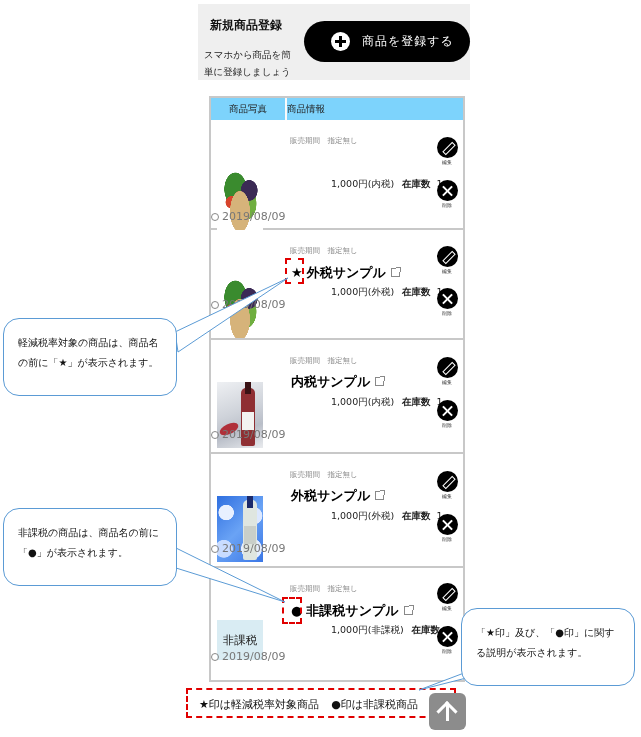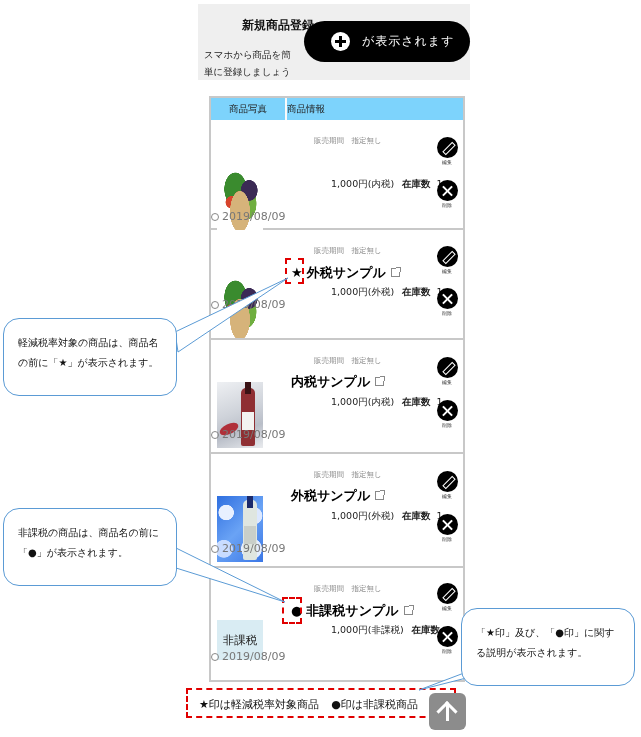--- a/index.html
+++ b/index.html
@@ -1,40 +1,40 @@
 <!DOCTYPE html>
 <html><head>
 <meta charset="utf-8">
 <style>
   * { box-sizing: border-box; margin: 0; padding: 0; }
   html, body { width: 641px; height: 737px; background: #ffffff; overflow: hidden; }
   body { position: relative; font-family: "DejaVu Sans", "Liberation Sans", sans-serif; color: #111; }
 
   
   .reg-panel { position: absolute; left: 198px; top: 4px; width: 272px; height: 76px; background: #efefef; }
-  .reg-title { position: absolute; left: 12px; top: 13px; font-size: 12px; font-weight: bold; color: #111; margin-left: 32px; }
+  .reg-title { position: absolute; left: 12px; top: 13px; font-size: 12px; font-weight: bold; color: #111; }
   .reg-desc { position: absolute; left: 6px; top: 42px; width: 90px; font-size: 9.5px; line-height: 17px; color: #222; }
   .reg-btn { position: absolute; left: 106px; top: 17px; width: 166px; height: 41px; background: #000; border-radius: 21px;
              display: flex; align-items: center; color: #fff; font-size: 12px; letter-spacing: 1px; cursor: pointer; }
   .reg-btn .plus { width: 19px; height: 19px; border-radius: 50%; background: #fff; margin-left: 27px; margin-right: 12px; position: relative; }
   .reg-btn .plus::before, .reg-btn .plus::after { content: ""; position: absolute; background: #000; }
   .reg-btn .plus::before { left: 4px; top: 8px; width: 11px; height: 3px; }
   .reg-btn .plus::after { left: 8px; top: 4px; width: 3px; height: 11px; }
 
   
   .table { position: absolute; left: 209px; top: 96px; width: 256px; height: 586px; border: 2px solid #c8c8c8; background: #fff; }
   .thead { height: 22px; background: #7dd3fc; display: flex; font-size: 9.5px; color: #222; }
   .thead .c1 { width: 76px; text-align: center; line-height: 22px; border-right: 2px solid #fafafa; }
   .thead .c2 { flex: 1; text-align: left; line-height: 22px; }
   .row { position: relative; border-bottom: 2px solid #c8c8c8; }
   .row:last-child { border-bottom: none; }
   .photo { position: absolute; left: 6px; width: 46px; height: 66px; margin-top: 28px; }
   .date { position: absolute; left: 0; font-size: 11px; color: #777; white-space: nowrap; }
   .date .chk { display: inline-block; width: 8px; height: 8px; border: 1px solid #888; border-radius: 50%; margin-right: 3px; vertical-align: -1px; position: relative; }
-  .period { position: absolute; left: 79px; font-size: 7.5px; color: #888; white-space: nowrap; margin-left: 24px; }
+  .period { position: absolute; left: 79px; font-size: 7.5px; color: #888; white-space: nowrap; }
   .pname { position: absolute; left: 80px; font-size: 13px; font-weight: bold; color: #000; white-space: nowrap; }
   .pname .mark { margin-right: 4px; }
   .ext { display: inline-block; width: 9px; height: 9px; border: 1px solid #888; margin-left: 5px; vertical-align: 0; position: relative; }
   .ext::after { content: ""; position: absolute; right: -2px; top: -2px; width: 4px; height: 4px; border-top: 1px solid #888; border-right: 1px solid #888; background: #fff; }
   .price { position: absolute; left: 84px; font-size: 9.5px; color: #222; white-space: nowrap; margin-left: 36px; }
   .price .stock-label { margin-left: 8px; font-weight: bold; }
   .price .stock-val { margin-left: 6px; }
   .act { position: absolute; left: 225px; width: 22px; text-align: center; }
   .circ { width: 21px; height: 21px; border-radius: 50%; background: #000; margin: 0 auto; position: relative; cursor: pointer; }
   .act-label { font-size: 5.5px; color: #333; margin-top: 1px; white-space: nowrap; transform: scale(0.9); }
@@ -83,21 +83,21 @@
   svg.pointers { position: absolute; left: 0; top: 0; width: 641px; height: 737px; pointer-events: none; }
 </style>
 </head>
 <body>
 
 <div class="reg-panel">
   <div class="reg-title">新規商品登録</div>
   <div class="reg-desc">スマホから商品を簡単に登録しましょう</div>
   <div class="reg-btn">
     <span class="plus"></span>
-    <span>が表示されます</span>
+    <span>商品を登録する</span>
   </div>
 </div>
 
 <div class="table">
   <div class="thead">
     <div class="c1">商品写真</div>
     <div class="c2">商品情報</div>
   </div>
 
   <div class="row" style="height:110px">

